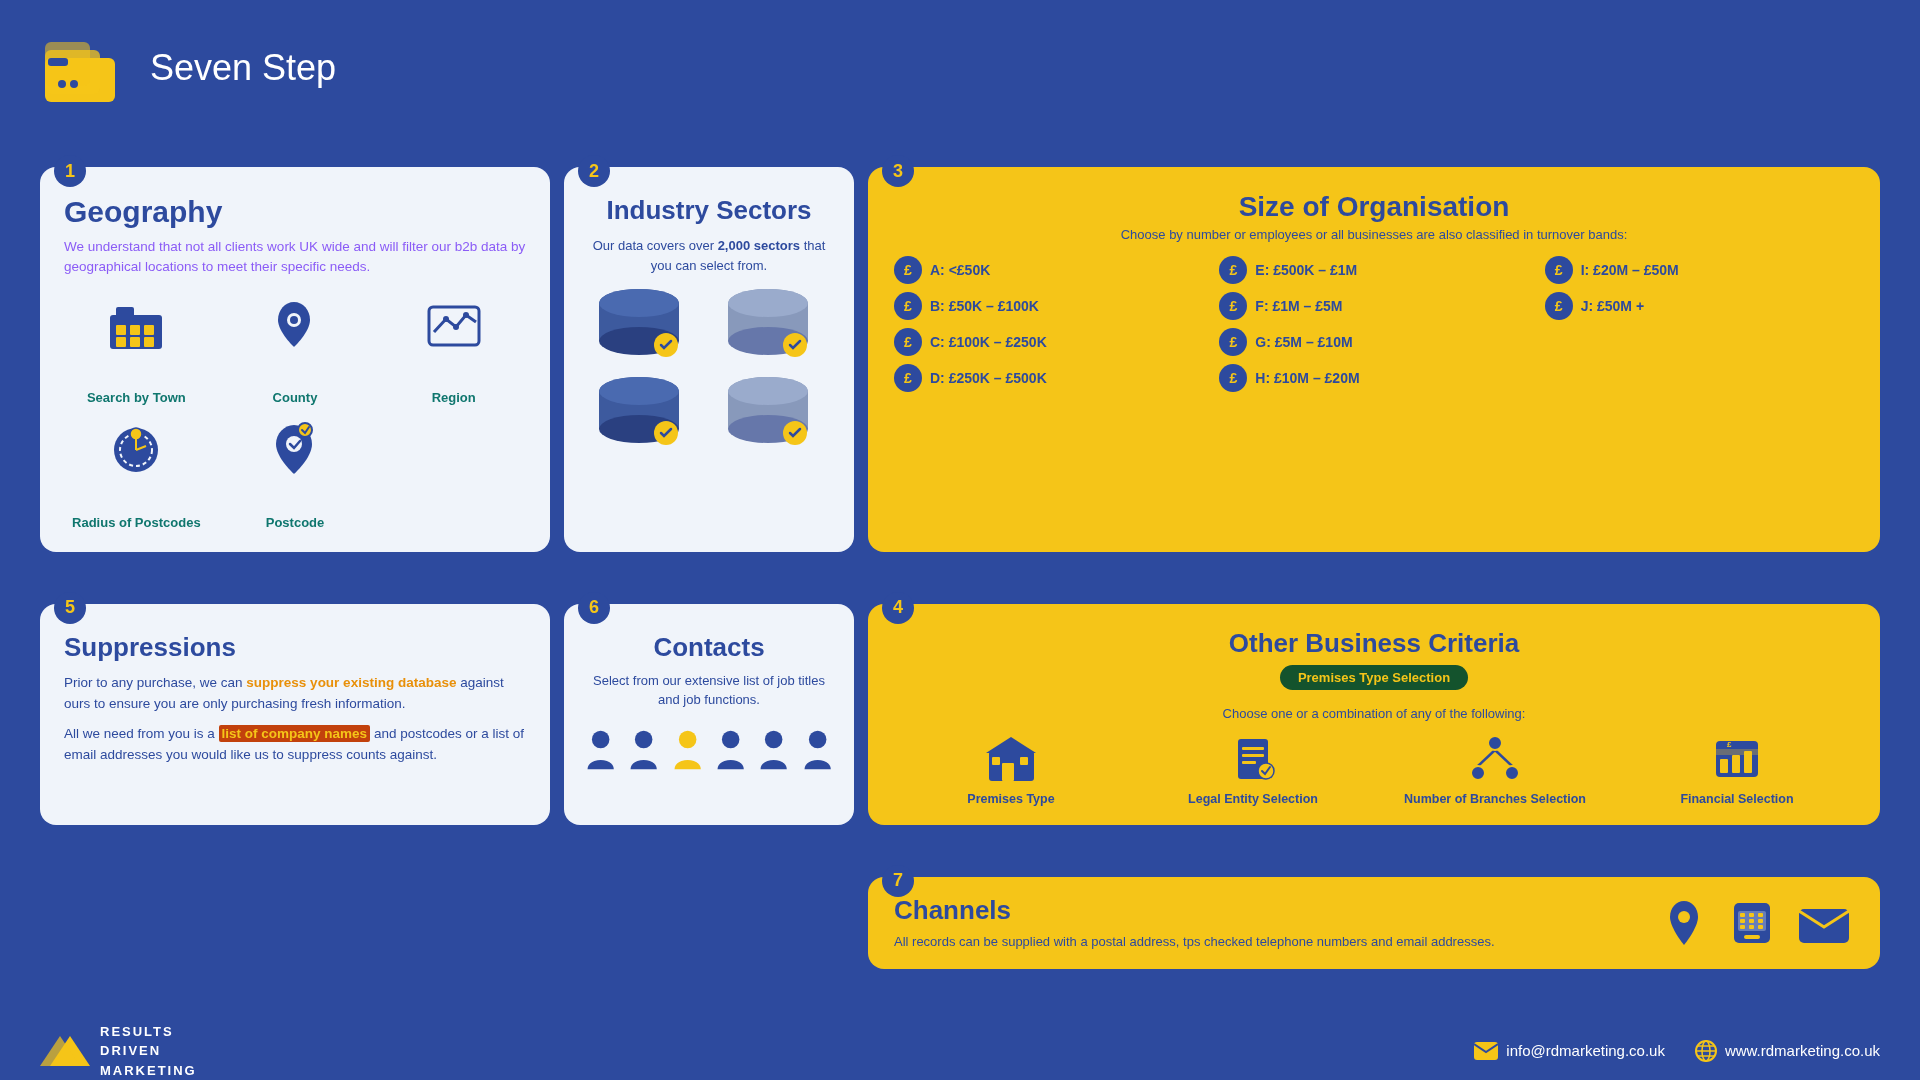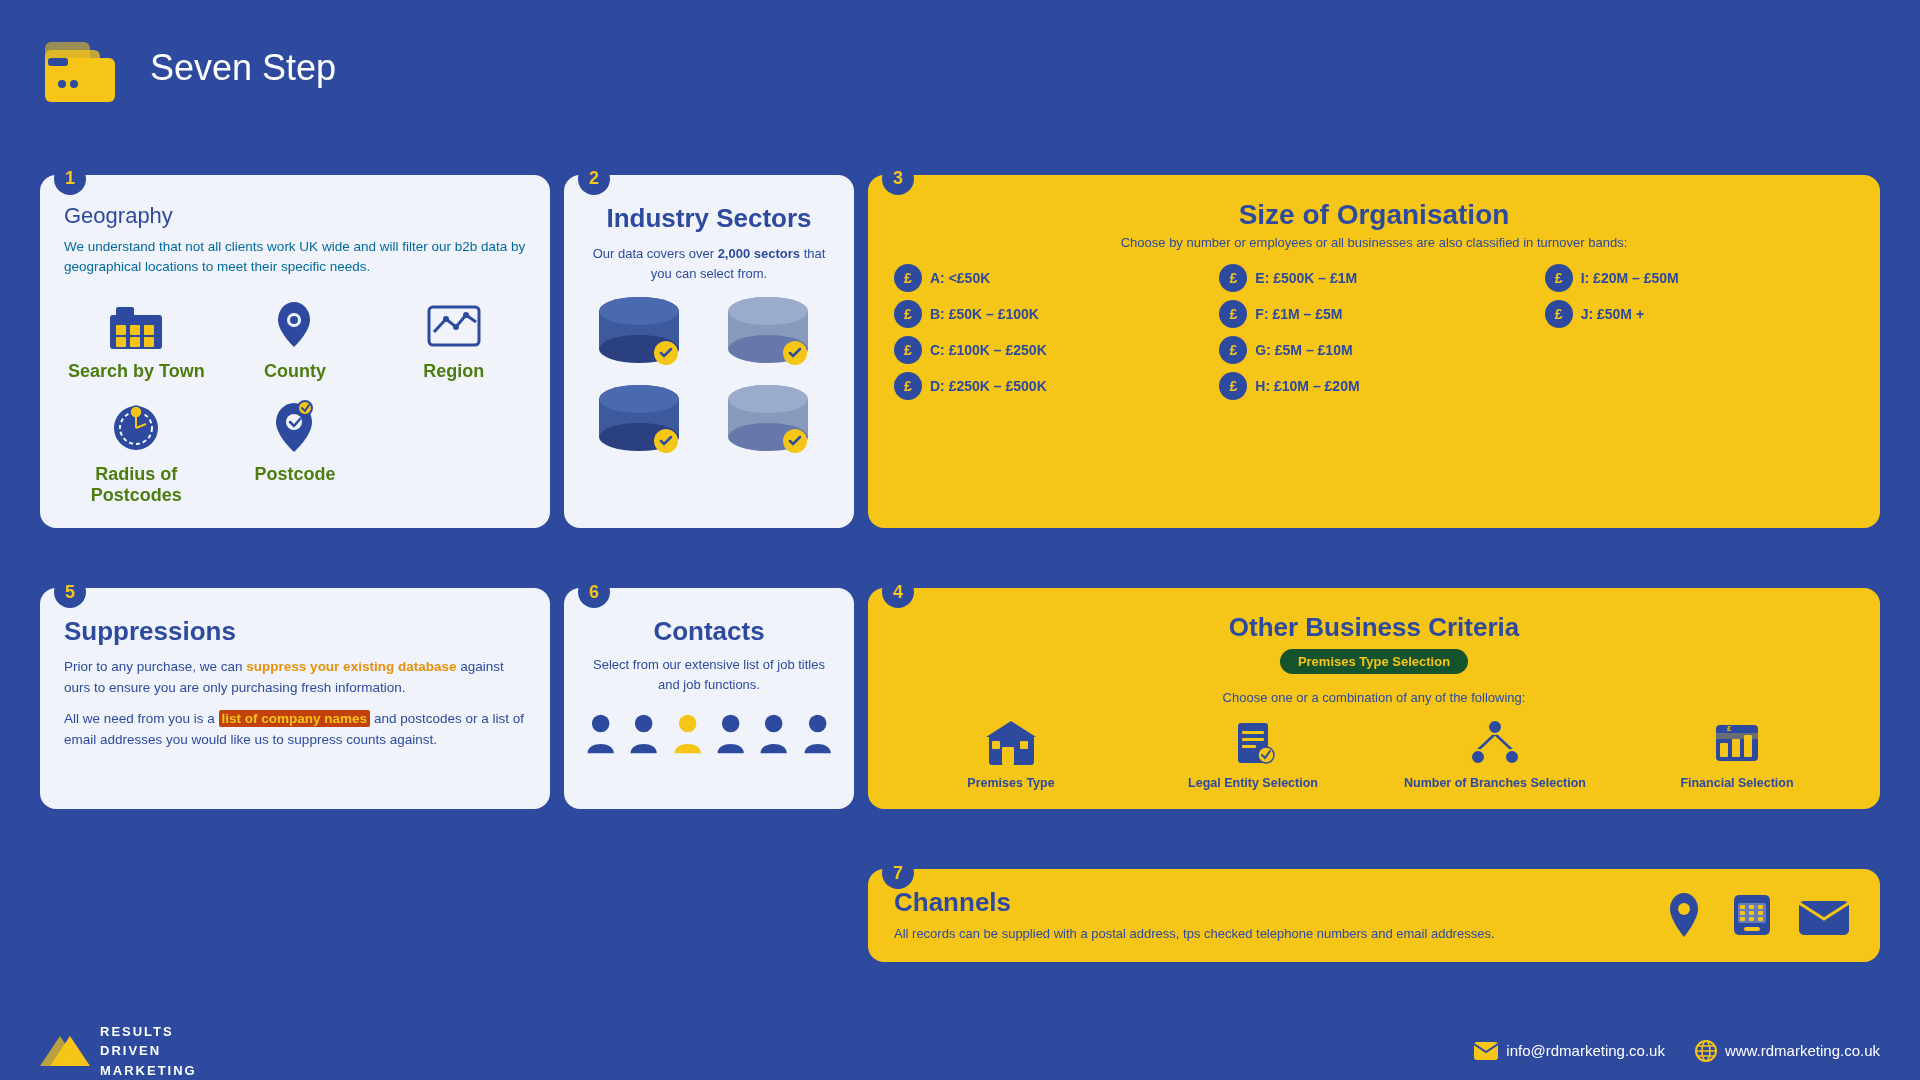--- a/index.html
+++ b/index.html
@@ -55,49 +55,50 @@
       color: #f5c518;
       font-weight: 900;
       font-size: 18px;
       display: flex;
       align-items: center;
       justify-content: center;
     }
 
     .card h3 {
       color: #2d4a9e;
-      font-size: 22px;
-      font-weight: 400;
+      font-size: 30px;
+      font-weight: 700;
       margin-bottom: 8px;
       margin-top: 6px;
     }
     .card p {
-      color: #0369a1;
+      color: #8b5cf6;
       font-size: 13.5px;
       line-height: 1.5;
     }
 
     
     .geo-icons {
       display: grid;
       grid-template-columns: 1fr 1fr 1fr;
       gap: 14px;
       margin-top: 16px;
     }
     .geo-icon-item {
       display: flex;
       flex-direction: column;
       align-items: center;
       gap: 6px;
     }
     .geo-icon-item span {
-      color: #4d7c0f;
-      font-size: 18px;
+      color: #0f766e;
+      font-size: 13px;
       text-align: center;
       font-weight: 600;
+      margin-top: 28px;
     }
     .geo-icon-box {
       width: 70px;
       height: 62px;
       display: flex;
       align-items: center;
       justify-content: center;
     }
 
     

